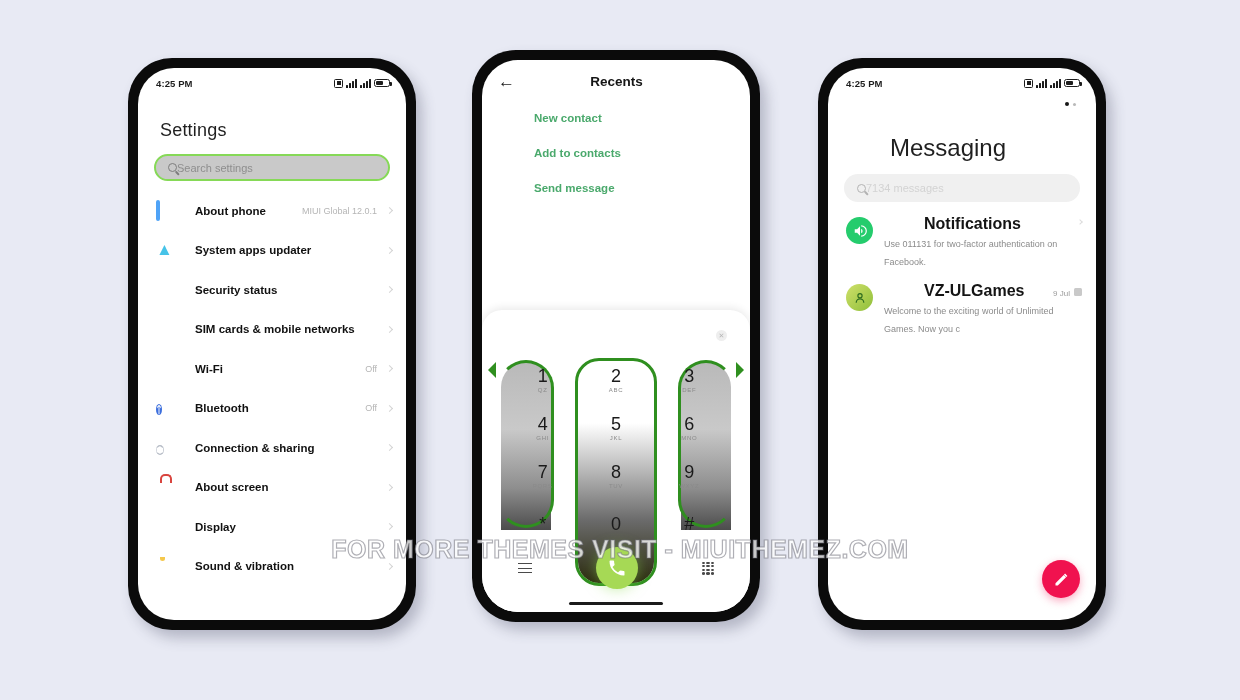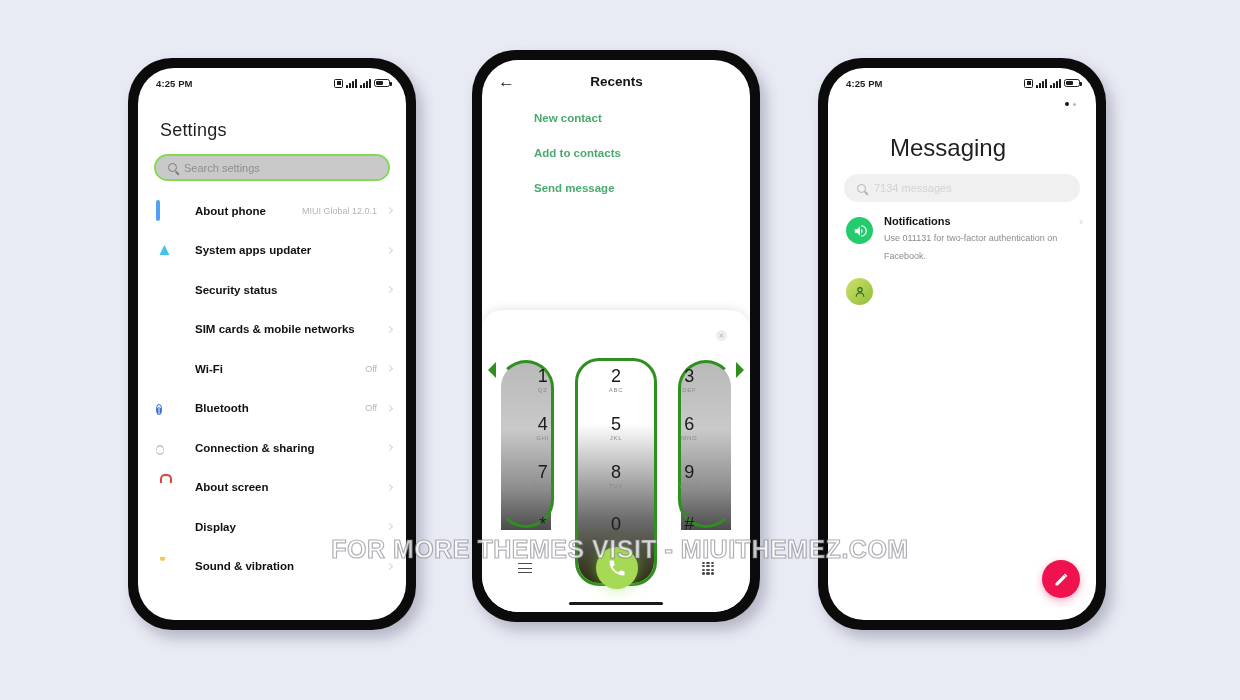--- a/index.html
+++ b/index.html
@@ -48,21 +48,21 @@
   .batt::after { content:""; position:absolute; right:-3px; top:2px; width:1.6px; height:3.5px; background:#1d1d1d; border-radius:0 1px 1px 0; }
   .batt i { position:absolute; left:1px; top:1px; bottom:1px; width:7px; background:#1d1d1d; border-radius:1px; }
   .simbox { width:9px;height:9px;border:1.2px solid #1d1d1d;border-radius:1.5px;position:relative; }
   .simbox::after{content:"";position:absolute;left:1.6px;top:1.6px;width:4px;height:4px;background:#1d1d1d;}
 
   
   .s-title { font-size: 18px; color: #1f1f1f; font-weight: 400; padding: 26px 0 0 22px; letter-spacing: .2px; }
   .s-search {
     margin: 13px 16px 0 16px; height: 27px; border-radius: 14px;
     background: #c9c9c9; border: 2px solid #86d957;
-    display: flex; align-items: center; gap: 7px; padding: 0 12px;
+    display: flex; align-items: center; padding: 0 12px;
   }
   .s-search .mag { width:9px;height:9px;border:1.6px solid #7d7d7d;border-radius:50%;position:relative;flex:none;}
   .s-search .mag::after{content:"";position:absolute;right:-3.5px;bottom:-2.5px;width:4.5px;height:1.6px;background:#7d7d7d;transform:rotate(45deg);border-radius:1px;}
   .s-search span { font-size: 11px; color: #8e8e8e; }
   .s-list { margin-top: 10px; }
   .s-row { display: flex; align-items: center; height: 39.5px; padding: 0 14px 0 18px; }
   .s-ic { width: 18px; height: 18px; flex: none; position: relative; }
   .s-label { font-size: 11.5px; font-weight: bold; color: #111; margin-left: 21px; white-space: nowrap; }
   .s-val { margin-left: auto; font-size: 9px; color: #b5b5b5; }
   .s-arrow { margin-left: 10px; width: 5px; height: 5px; border-right: 1.2px solid #d4d4d4; border-top: 1.2px solid #d4d4d4; transform: rotate(45deg); flex: none; }
@@ -129,31 +129,31 @@
   .callbtn svg { width: 20px; height: 20px; }
   .d-ic-right { width: 12px; height: 13px; display: grid; grid-template-columns: repeat(3,1fr); grid-template-rows: repeat(4,1fr); gap: 1.2px; }
   .d-ic-right i { background: #4a4a4a; border-radius: 50%; }
   .homebar { position: absolute; left: 50%; transform: translateX(-50%); bottom: 7px; width: 94px; height: 3.5px; border-radius: 2px; background: #1b1b1b; z-index: 5; }
 
   
   .m-dots { position: absolute; right: 20px; top: 34px; display: flex; gap: 4px; align-items: center; }
   .m-dots i { width: 4px; height: 4px; border-radius: 50%; background: #161616; }
   .m-dots i:last-child { background: #b9b9b9; width: 3px; height: 3px; }
   .m-title { font-size: 24px; color: #1f1f1f; padding: 40px 0 0 22px; margin-left: 40px; }
-  .m-search { margin: 12px 16px 0 16px; height: 28px; border-radius: 15px; background: #f0f0f0; display: flex; align-items: center; gap: 8px; padding: 0 13px; }
+  .m-search { margin: 12px 16px 0 16px; height: 28px; border-radius: 15px; background: #f0f0f0; display: flex; align-items: center; padding: 0 13px; }
   .m-search .mag { width:9px;height:9px;border:1.6px solid #b3b3b3;border-radius:50%;position:relative;flex:none;}
   .m-search .mag::after{content:"";position:absolute;right:-3.5px;bottom:-2.5px;width:4.5px;height:1.6px;background:#b3b3b3;transform:rotate(45deg);border-radius:1px;}
   .m-search span { font-size: 11px; color: #d3d3d3; }
   .m-item { display: flex; padding: 13px 14px 0 18px; }
   .m-av { width: 27px; height: 27px; border-radius: 50%; flex: none; margin-top: 2px; display:flex;align-items:center;justify-content:center; }
   .m-av.green { background: #25cc6d; }
   .m-av.olive { background: linear-gradient(135deg,#cfe06a,#8fbf3a); }
   .m-body { margin-left: 11px; flex: 1; min-width: 0; }
   .m-row1 { display: flex; align-items: baseline; }
-  .m-name { font-size: 11px; font-weight: bold; color: #141414; }
+  .m-name { font-size: 16px; font-weight: bold; color: #141414; margin-left: 40px; }
   .m-date { margin-left: auto; font-size: 8px; color: #9b9b9b; }
   .m-badge { width: 8px; height: 8px; background: #c9c9c9; border-radius: 1.5px; margin-left: 4px; }
   .m-prev { font-size: 9px; color: #8b8b8b; line-height: 12px; margin-top: 18px; padding-right: 14px; }
   .m-chev { margin-left: 8px; margin-top: 5px; width: 4px; height: 4px; border-right: 1.2px solid #dcdcdc; border-top: 1.2px solid #dcdcdc; transform: rotate(45deg); flex: none; }
   .fab { position: absolute; right: 16px; bottom: 22px; width: 38px; height: 38px; border-radius: 50%; background: #f0124f; display: flex; align-items: center; justify-content: center; box-shadow: 0 3px 8px rgba(240,18,79,.35); }
   .fab svg { width: 17px; height: 17px; }
 
   
   .watermark {
     position: absolute; left: 0; right: 0; top: 535px; text-align: center;
@@ -426,20 +426,28 @@
           <span class="m-chev"></span>
         </div>
 
         <div class="m-item">
           <span class="m-av olive">
             <svg width="14" height="14" viewBox="0 0 24 24">
                 <circle cx="12" cy="8" r="3.6" fill="none" stroke="#2c6b1e" stroke-width="2"></circle>
                 <path d="M5.5 20a6.5 6.5 0 0 1 13 0" fill="none" stroke="#2c6b1e" stroke-width="2"></path>
               </svg>
           </span>
+          <span class="m-body">
+            <span class="m-row1">
+              <span class="m-name">VZ-ULGames</span>
+              <span class="m-date">9 Jul</span>
+              <span class="m-badge"></span>
+            </span>
+            <span class="m-prev">Welcome to the exciting world of Unlimited Games. Now you c</span>
+          </span>
         </div>
       </div>
 
       <div class="fab">
         <svg viewBox="0 0 24 24">
             <path fill="#fff" d="M3.5 17.2 15.1 5.6l3.3 3.3L6.8 20.5H3.5zM17 3.7l3.3 3.3-1.5 1.5-3.3-3.3z"></path>
           </svg>
       </div>
 
     </div>

